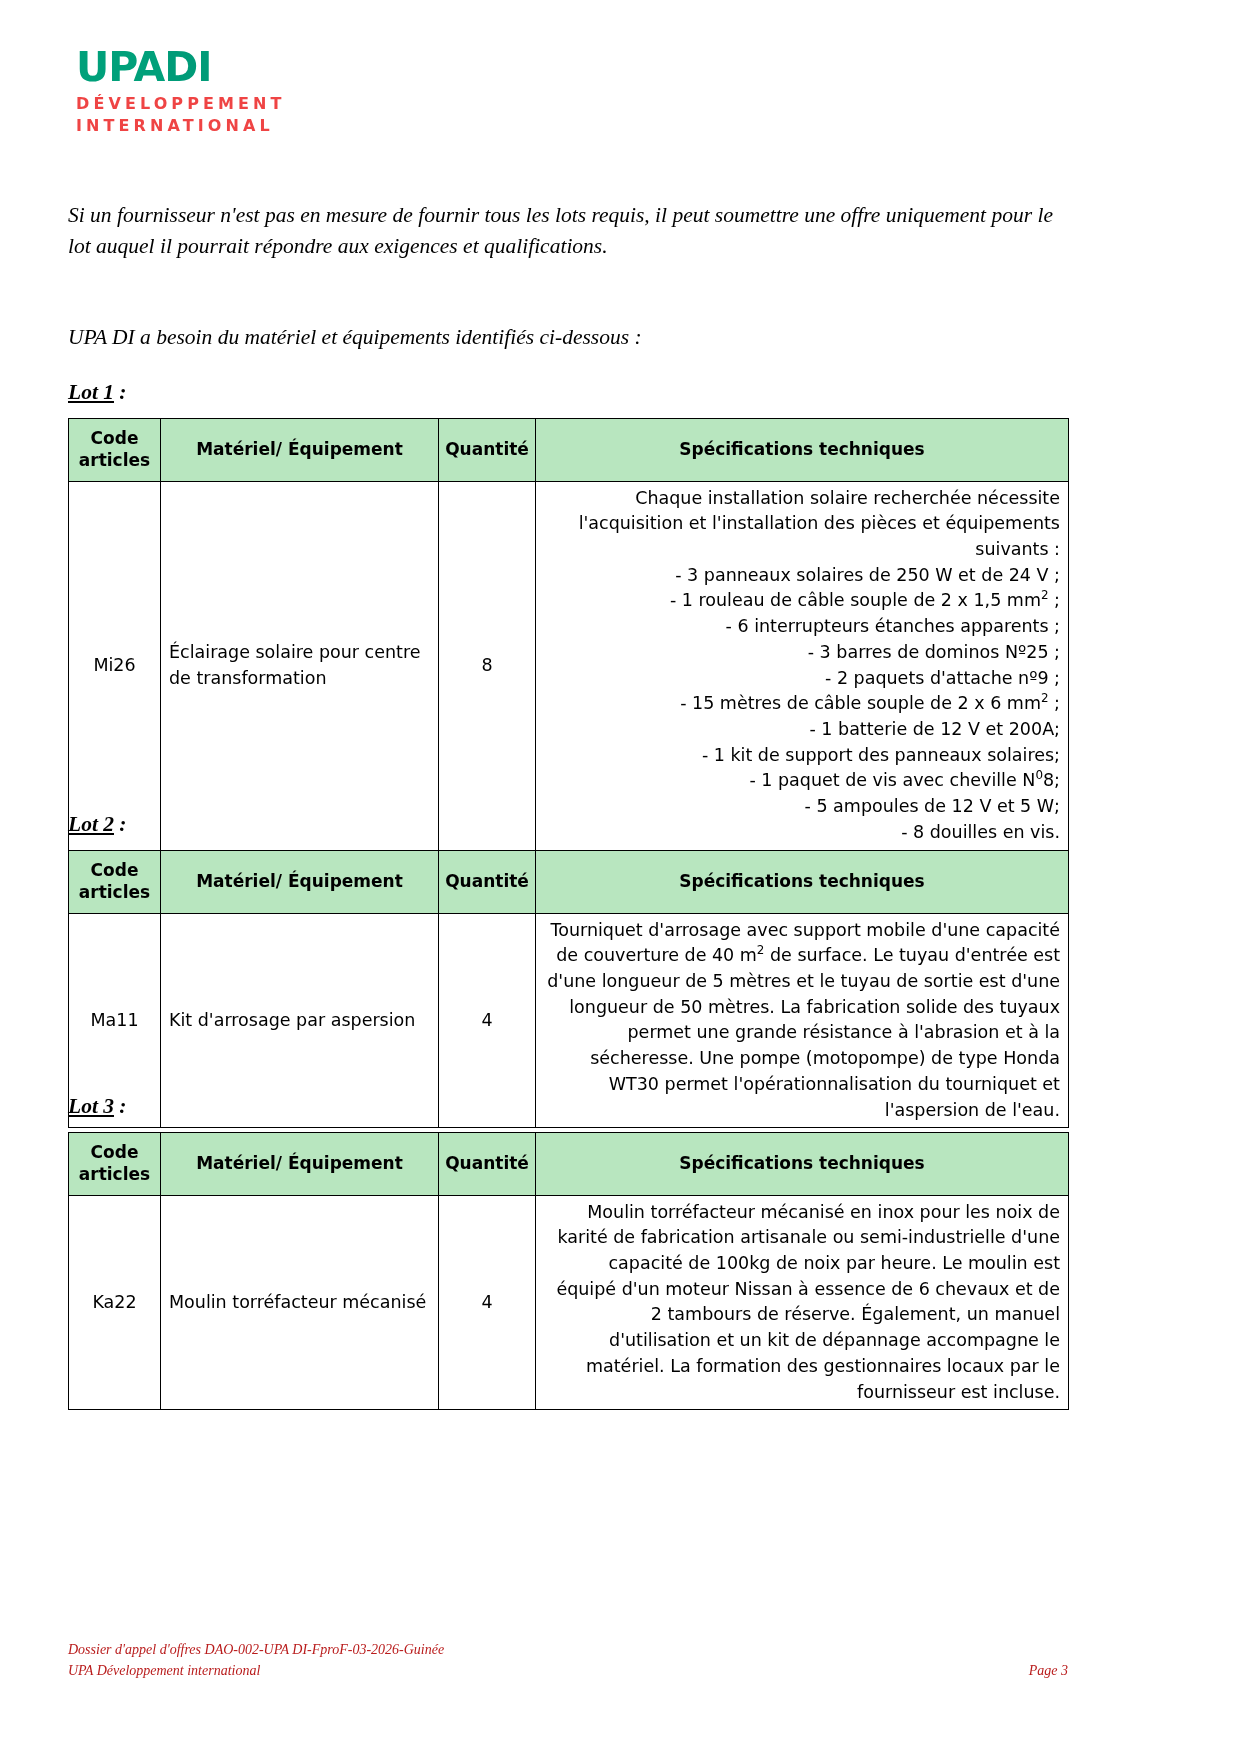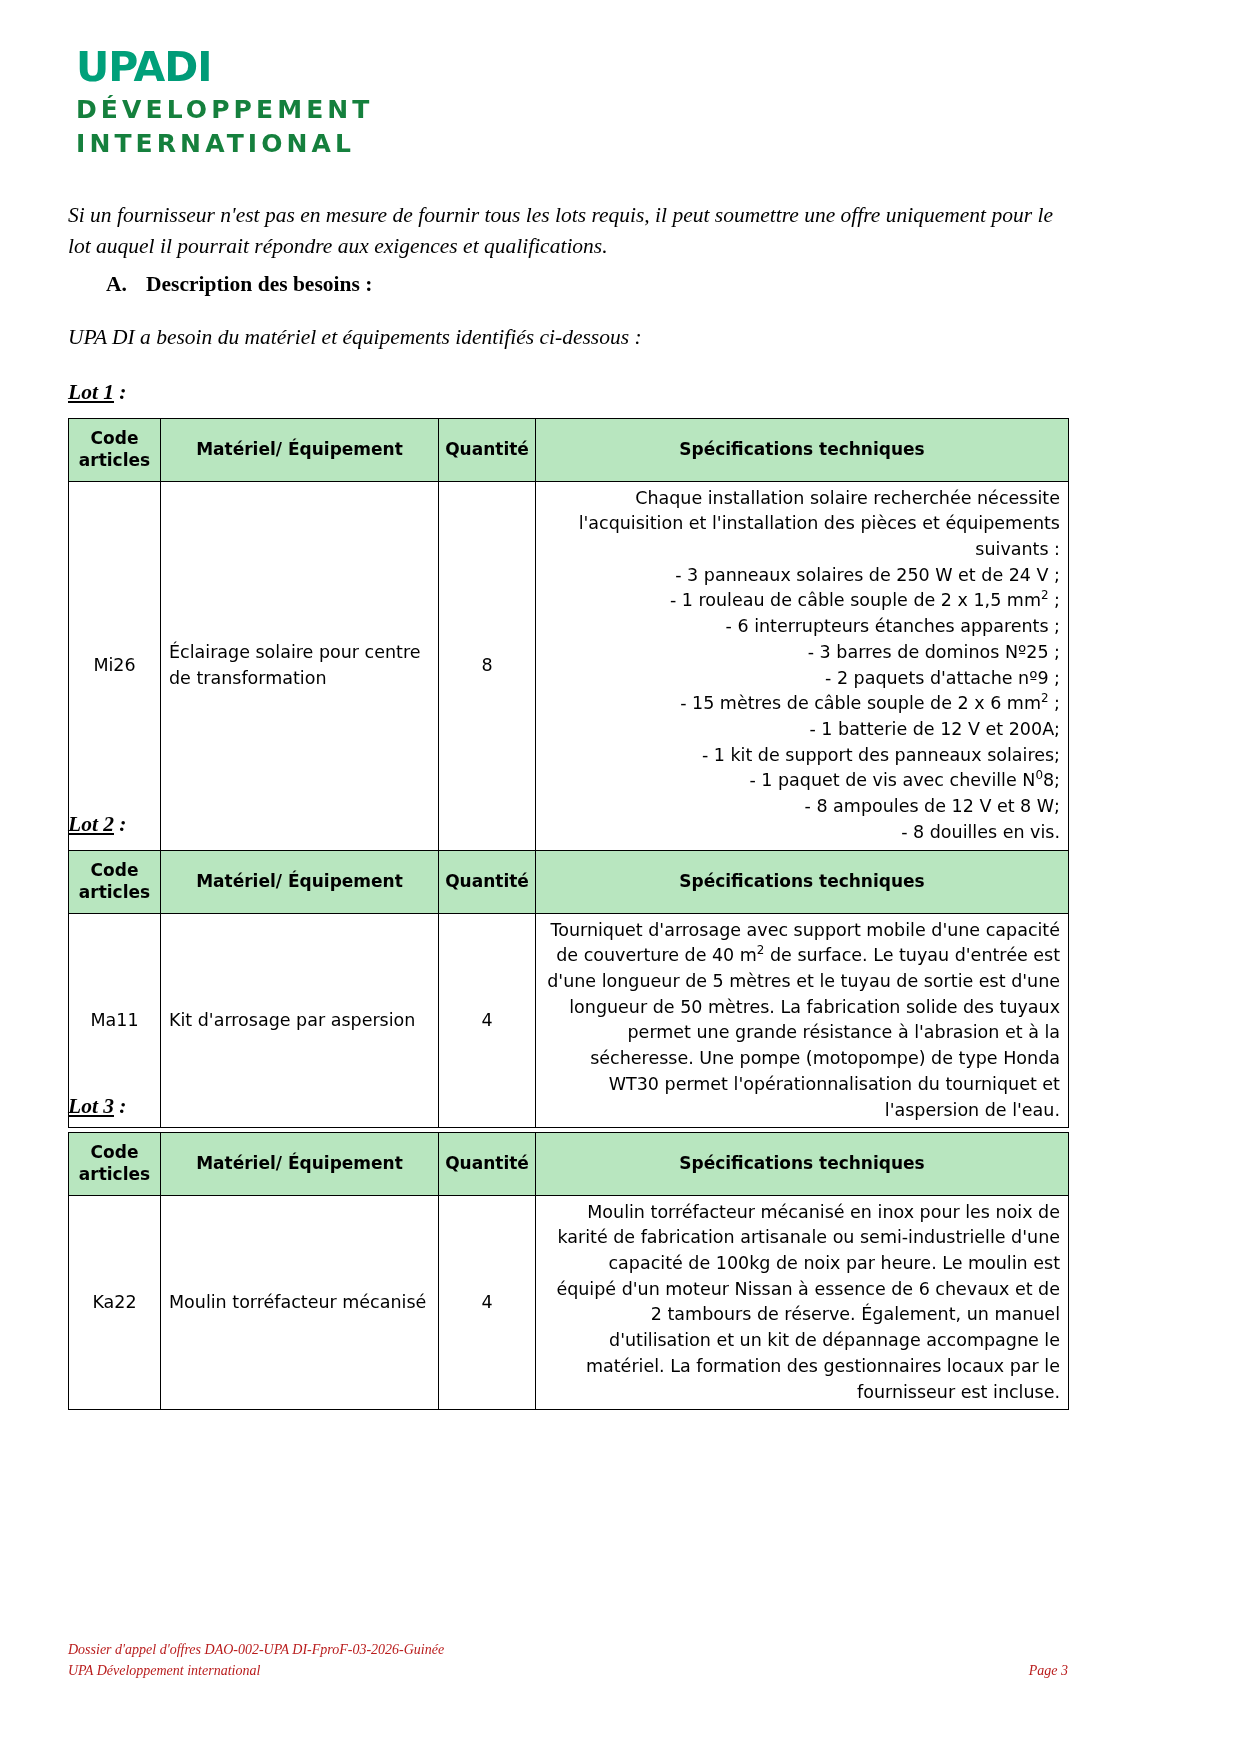--- a/index.html
+++ b/index.html
@@ -38,22 +38,22 @@
     line-height: 0.95;
     color: #00a07a;
     white-space: nowrap;
   }
   .logo-word .di {
     color: #009b78;
   }
   .logo-sub1, .logo-sub2 {
     font-family: "DejaVu Sans", "Liberation Sans", sans-serif;
     font-weight: bold;
-    color: #15803d;
-    font-size: 25px;
+    color: #ef4444;
+    font-size: 16px;
     letter-spacing: 4.1px;
     line-height: 1.35;
     margin-top: 6px;
     white-space: nowrap;
   }
   .logo-sub2 { margin-top: 0; }
 
   
   .para {
     font-size: 21.5px;
@@ -158,23 +158,20 @@
 <div class="page">
 
   <div class="logo-block">
     <div class="logo-word"><span>UPA</span><span class="di">DI</span></div>
     <div class="logo-sub1">DÉVELOPPEMENT</div>
     <div class="logo-sub2">INTERNATIONAL</div>
   </div>
 
   <p class="para intro">Si un fournisseur n'est pas en mesure de fournir tous les lots requis, il peut soumettre une offre uniquement pour le lot auquel il pourrait répondre aux exigences et qualifications.</p>
 
-  <div class="section-head">
-    <span class="letter">A.</span><span>Description des besoins :</span>
-  </div>
 
   <p class="para needs-line">UPA DI a besoin du matériel et équipements identifiés ci-dessous :</p>
 
   <div class="lot-wrap lot-label" style="top:380px;">
     <span class="u">Lot 1</span><span> :</span>
   </div>
 
   <div class="tbl-wrap" style="top:418px;">
     <table class="spec">
       <colgroup>
@@ -203,21 +200,21 @@
               <span class="spec-para">Chaque installation solaire recherchée nécessite l'acquisition et l'installation des pièces et équipements suivants :</span>
               <span class="spec-line">- 3 panneaux solaires de 250 W et de 24 V ;</span>
               <span class="spec-line">- 1 rouleau de câble souple de 2 x 1,5 mm<sup>2</sup> ;</span>
               <span class="spec-line">- 6 interrupteurs étanches apparents ;</span>
               <span class="spec-line">- 3 barres de dominos Nº25 ;</span>
               <span class="spec-line">- 2 paquets d'attache nº9 ;</span>
               <span class="spec-line">- 15 mètres de câble souple de 2 x 6 mm<sup>2</sup> ;</span>
               <span class="spec-line">- 1 batterie de 12 V et 200A;</span>
               <span class="spec-line">- 1 kit de support des panneaux solaires;</span>
               <span class="spec-line">- 1 paquet de vis avec cheville N<sup>0</sup>8;</span>
-              <span class="spec-line">- 8 ampoules de 12 V et 8 W;</span>
+              <span class="spec-line">- 5 ampoules de 12 V et 5 W;</span>
               <span class="spec-line">- 8 douilles en vis.</span>
             </td>
         </tr>
       </tbody>
     </table>
   </div>
 
   <div class="lot-wrap lot-label" style="top:812px;">
     <span class="u">Lot 2</span><span> :</span>
   </div>

